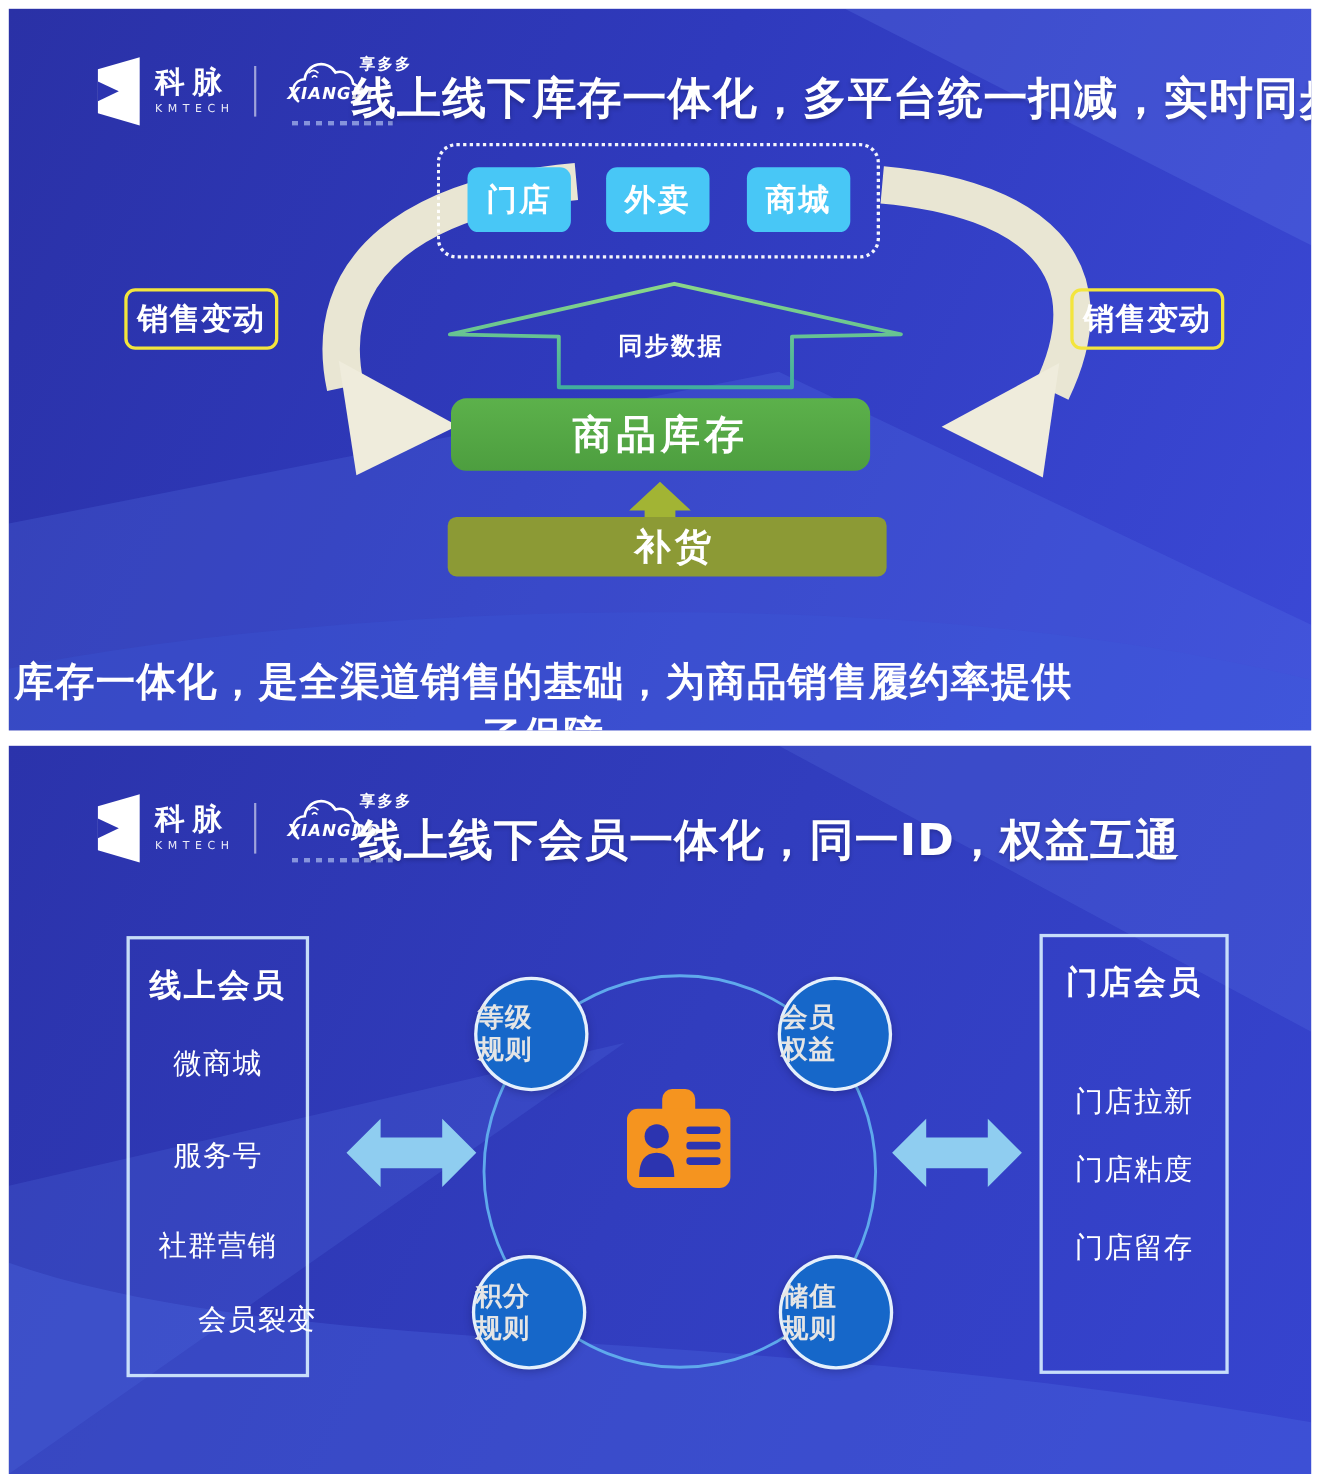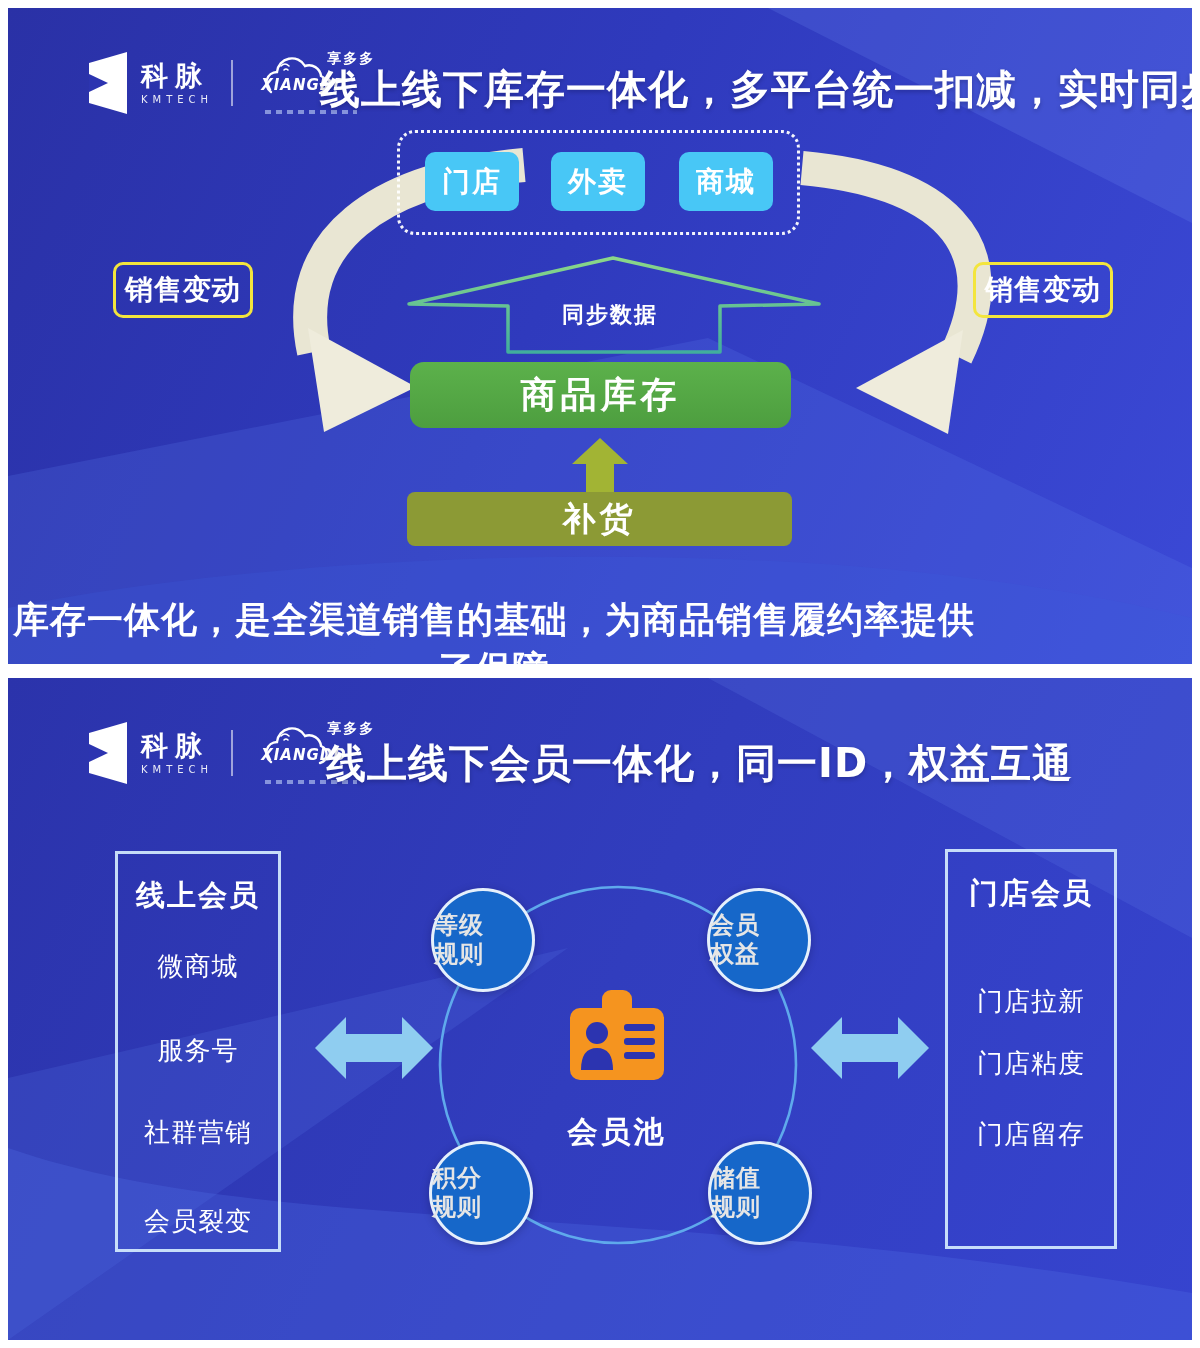--- a/index.html
+++ b/index.html
@@ -25,32 +25,32 @@
   #panel1 .panel-title{left:312px;top:54px;}
   #panel2 .panel-title{left:318px;top:58px;}
 
   
   .channels-box{position:absolute;left:389px;top:122px;width:397px;height:99px;border:3px dotted rgba(255,255,255,.95);border-radius:18px;}
   .channel-btn{position:absolute;top:19px;width:94px;height:59px;background:#48c7f6;border-radius:10px;color:#fff;font-size:28px;font-weight:bold;display:flex;align-items:center;justify-content:center;letter-spacing:2px;}
   .ch0{left:25px;} .ch1{left:151px;} .ch2{left:279px;}
 
   .sync-label{position:absolute;left:492px;top:292px;width:220px;text-align:center;color:#fff;font-size:22px;font-weight:bold;letter-spacing:2px;}
   .inventory-bar{position:absolute;left:402px;top:354px;width:381px;height:66px;background:linear-gradient(180deg,#5cb14b,#4d9e3f);border-radius:14px;color:#fff;font-size:36px;font-weight:bold;display:flex;align-items:center;justify-content:center;letter-spacing:4px;}
-  .replenish-bar{position:absolute;left:399px;top:484px;width:385px;height:54px;background:#8c9a35;border-radius:8px;color:#fff;font-size:33px;font-weight:bold;display:flex;align-items:center;justify-content:center;letter-spacing:4px;}
+  .replenish-bar{position:absolute;left:399px;top:462px;width:385px;height:54px;background:#8c9a35;border-radius:8px;color:#fff;font-size:33px;font-weight:bold;display:flex;align-items:center;justify-content:center;letter-spacing:4px;padding-left:14px;}
   .sales-tag{position:absolute;top:254px;width:134px;height:50px;border:3px solid #f3e53d;border-radius:10px;color:#fff;font-size:28px;font-weight:bold;display:flex;align-items:center;justify-content:center;letter-spacing:1px;}
   .sales-left{left:105px;} .sales-right{left:965px;}
   .caption{position:absolute;left:0;top:588px;width:972px;text-align:center;color:#fff;font-size:36px;font-weight:bold;margin:0;letter-spacing:1px;}
 
   
   .member-box{position:absolute;border:3px solid rgba(215,238,255,.9);color:#fff;}
   .box-online{left:107px;top:173px;width:160px;height:395px;}
   .box-store{left:937px;top:171px;width:166px;height:394px;}
   .member-box .box-title{position:absolute;left:0;width:100%;text-align:center;font-size:29px;font-weight:bold;letter-spacing:2px;top:22px;}
   .member-item{position:absolute;left:0;width:100%;text-align:center;font-size:26px;letter-spacing:1px;}
-  .box-online .i0{top:95px;} .box-online .i1{top:179px;} .box-online .i2{top:261px;} .box-online .i3{top:350px;}
+  .box-online .i0{top:95px;} .box-online .i1{top:179px;} .box-online .i2{top:261px;} .box-online .i3{top:328px;padding-left:36px;}
   .box-store  .i0{top:132px;} .box-store  .i1{top:194px;} .box-store  .i2{top:265px;}
 
   .node{position:absolute;width:98px;height:98px;border-radius:50%;background:#1667c9;border:3px solid rgba(240,248,255,.95);color:#e5e5e5;font-size:24px;font-weight:bold;display:flex;flex-direction:column;align-items:flex-start;justify-content:center;line-height:1.2;letter-spacing:1px;box-shadow:0 2px 8px rgba(0,0,40,.25);}
   .n0{left:423px;top:210px;} .n1{left:699px;top:210px;} .n2{left:421px;top:463px;} .n3{left:700px;top:463px;}
   .pool-label{position:absolute;left:509px;top:434px;width:200px;text-align:center;color:#fff;font-size:30px;font-weight:bold;letter-spacing:3px;}
 </style>
 </head>
 <body>
 
 <section class="panel" id="panel1">
@@ -188,14 +188,13 @@
   </div>
   <div class="node n2">
     <span>积分</span>
     <span>规则</span>
   </div>
   <div class="node n3">
     <span>储值</span>
     <span>规则</span>
   </div>
 
-  <div class="pool-label">会员池</div>
 </section>
 
 </body></html>

